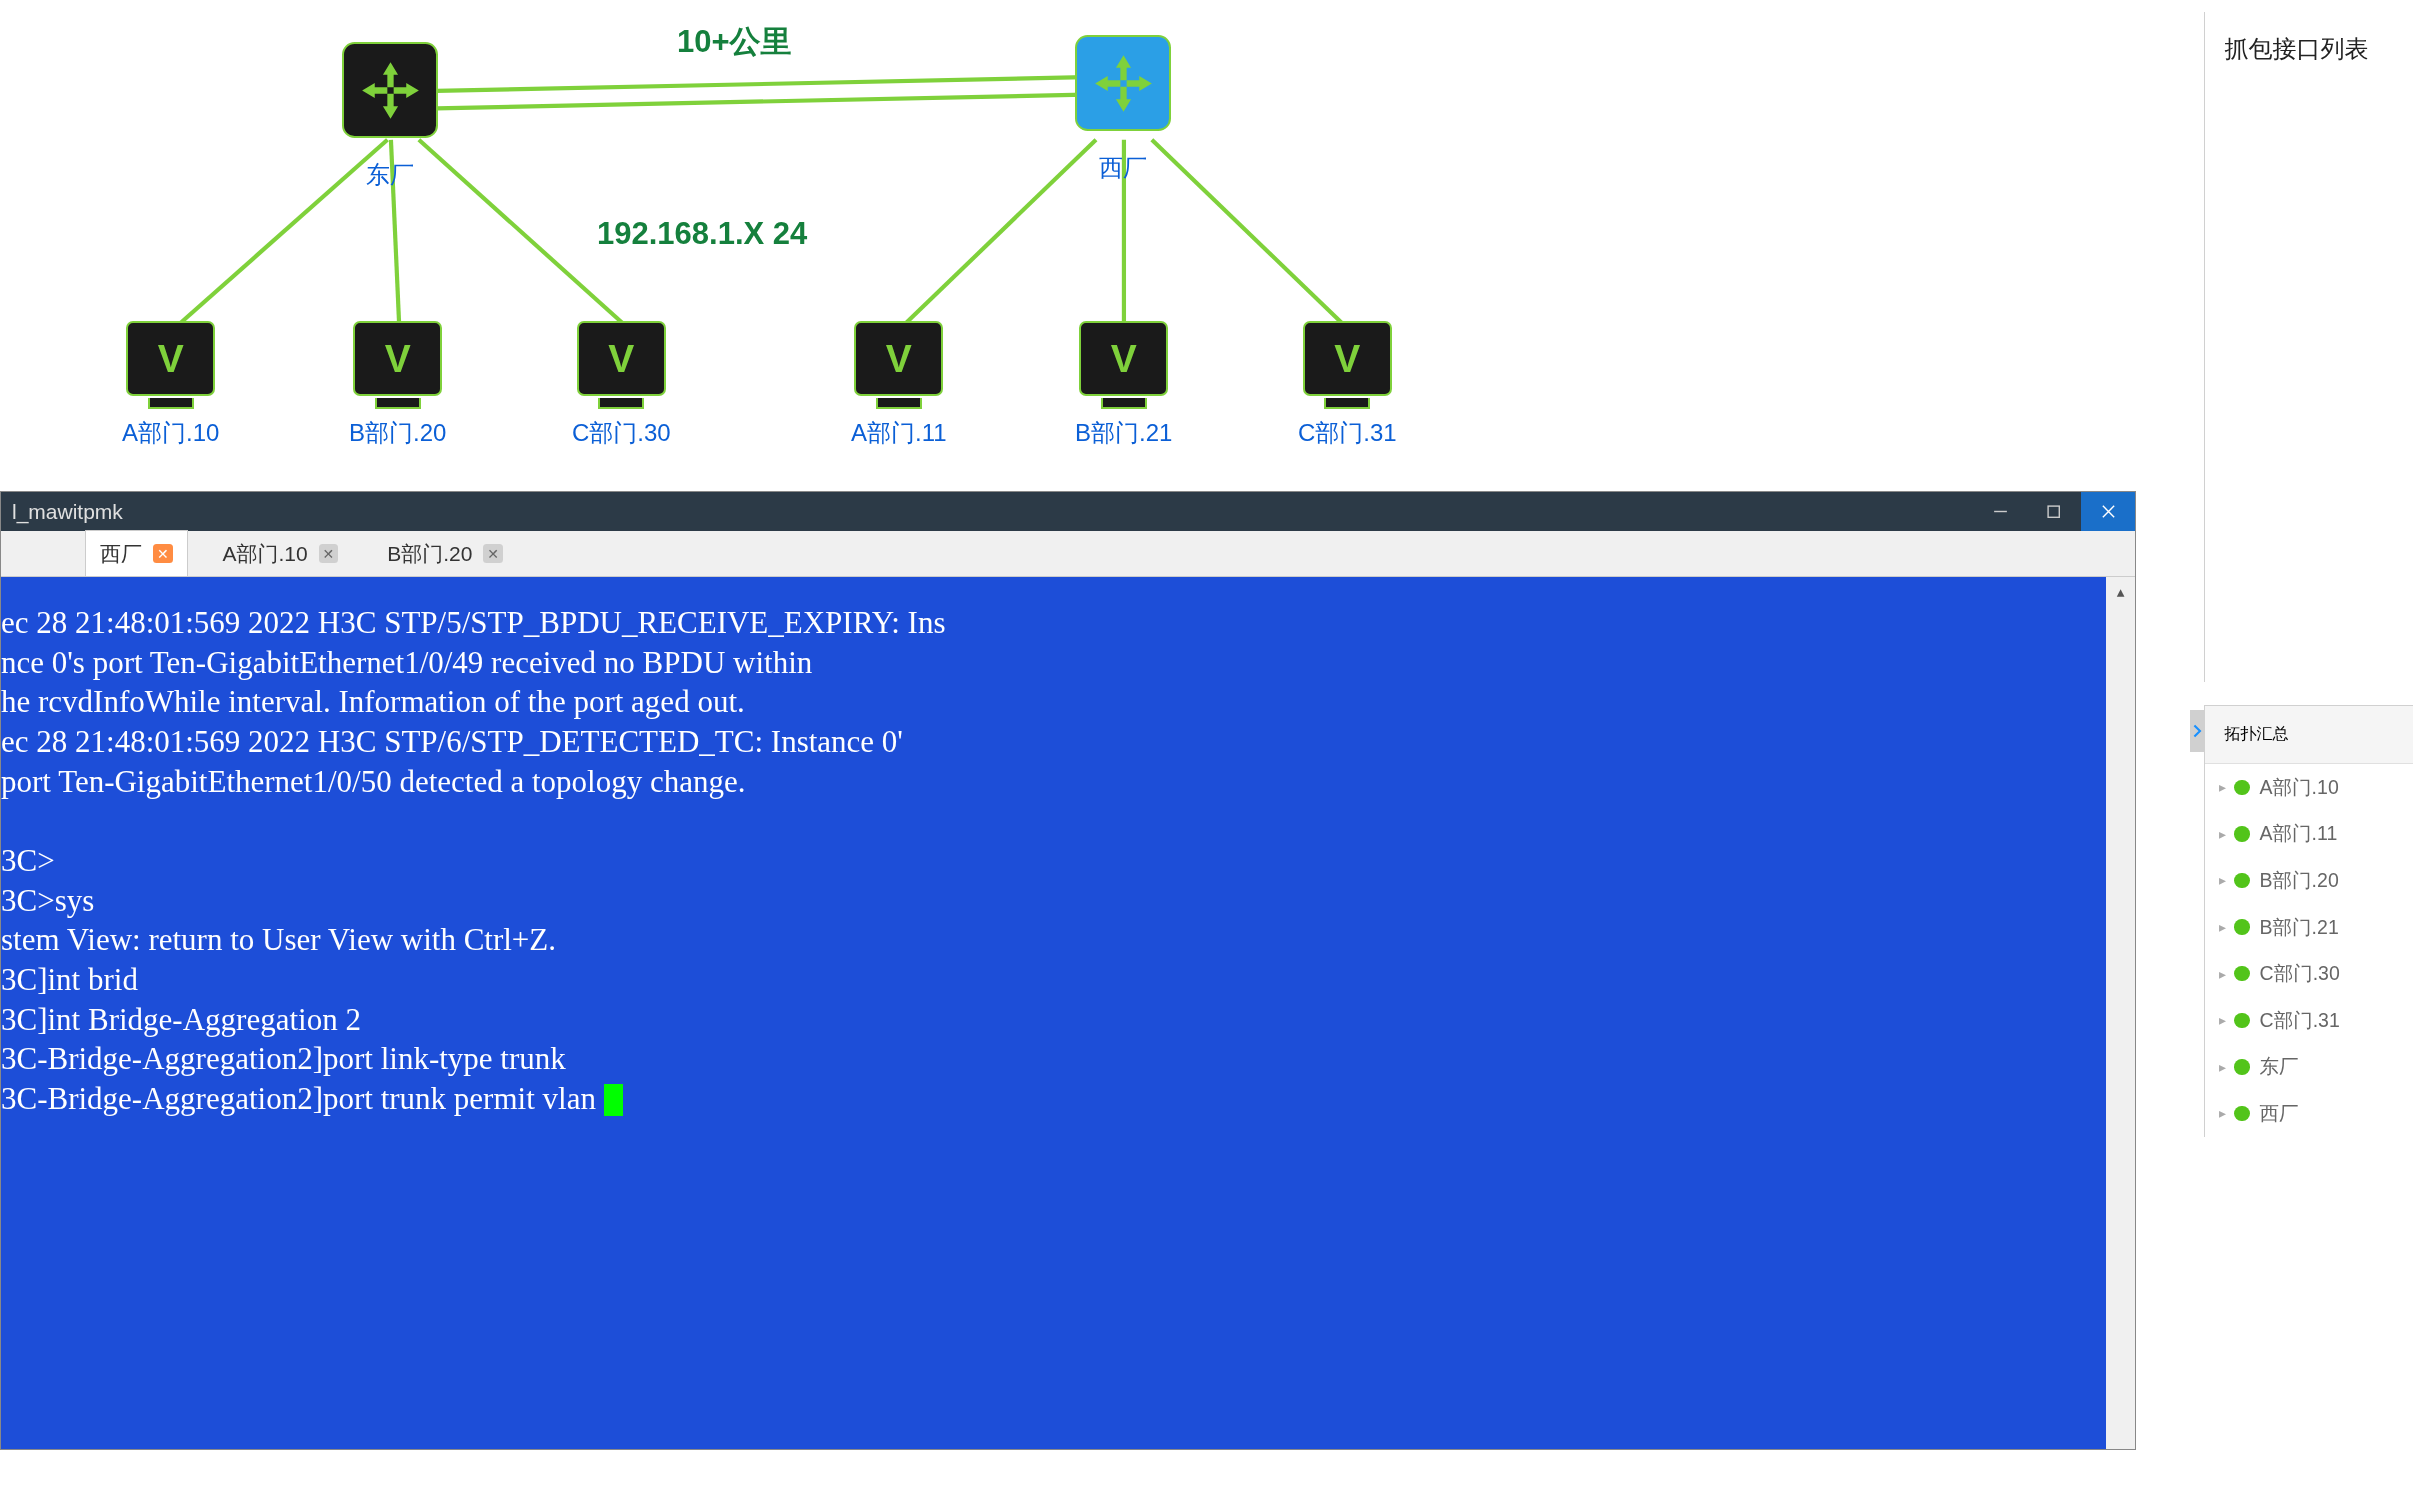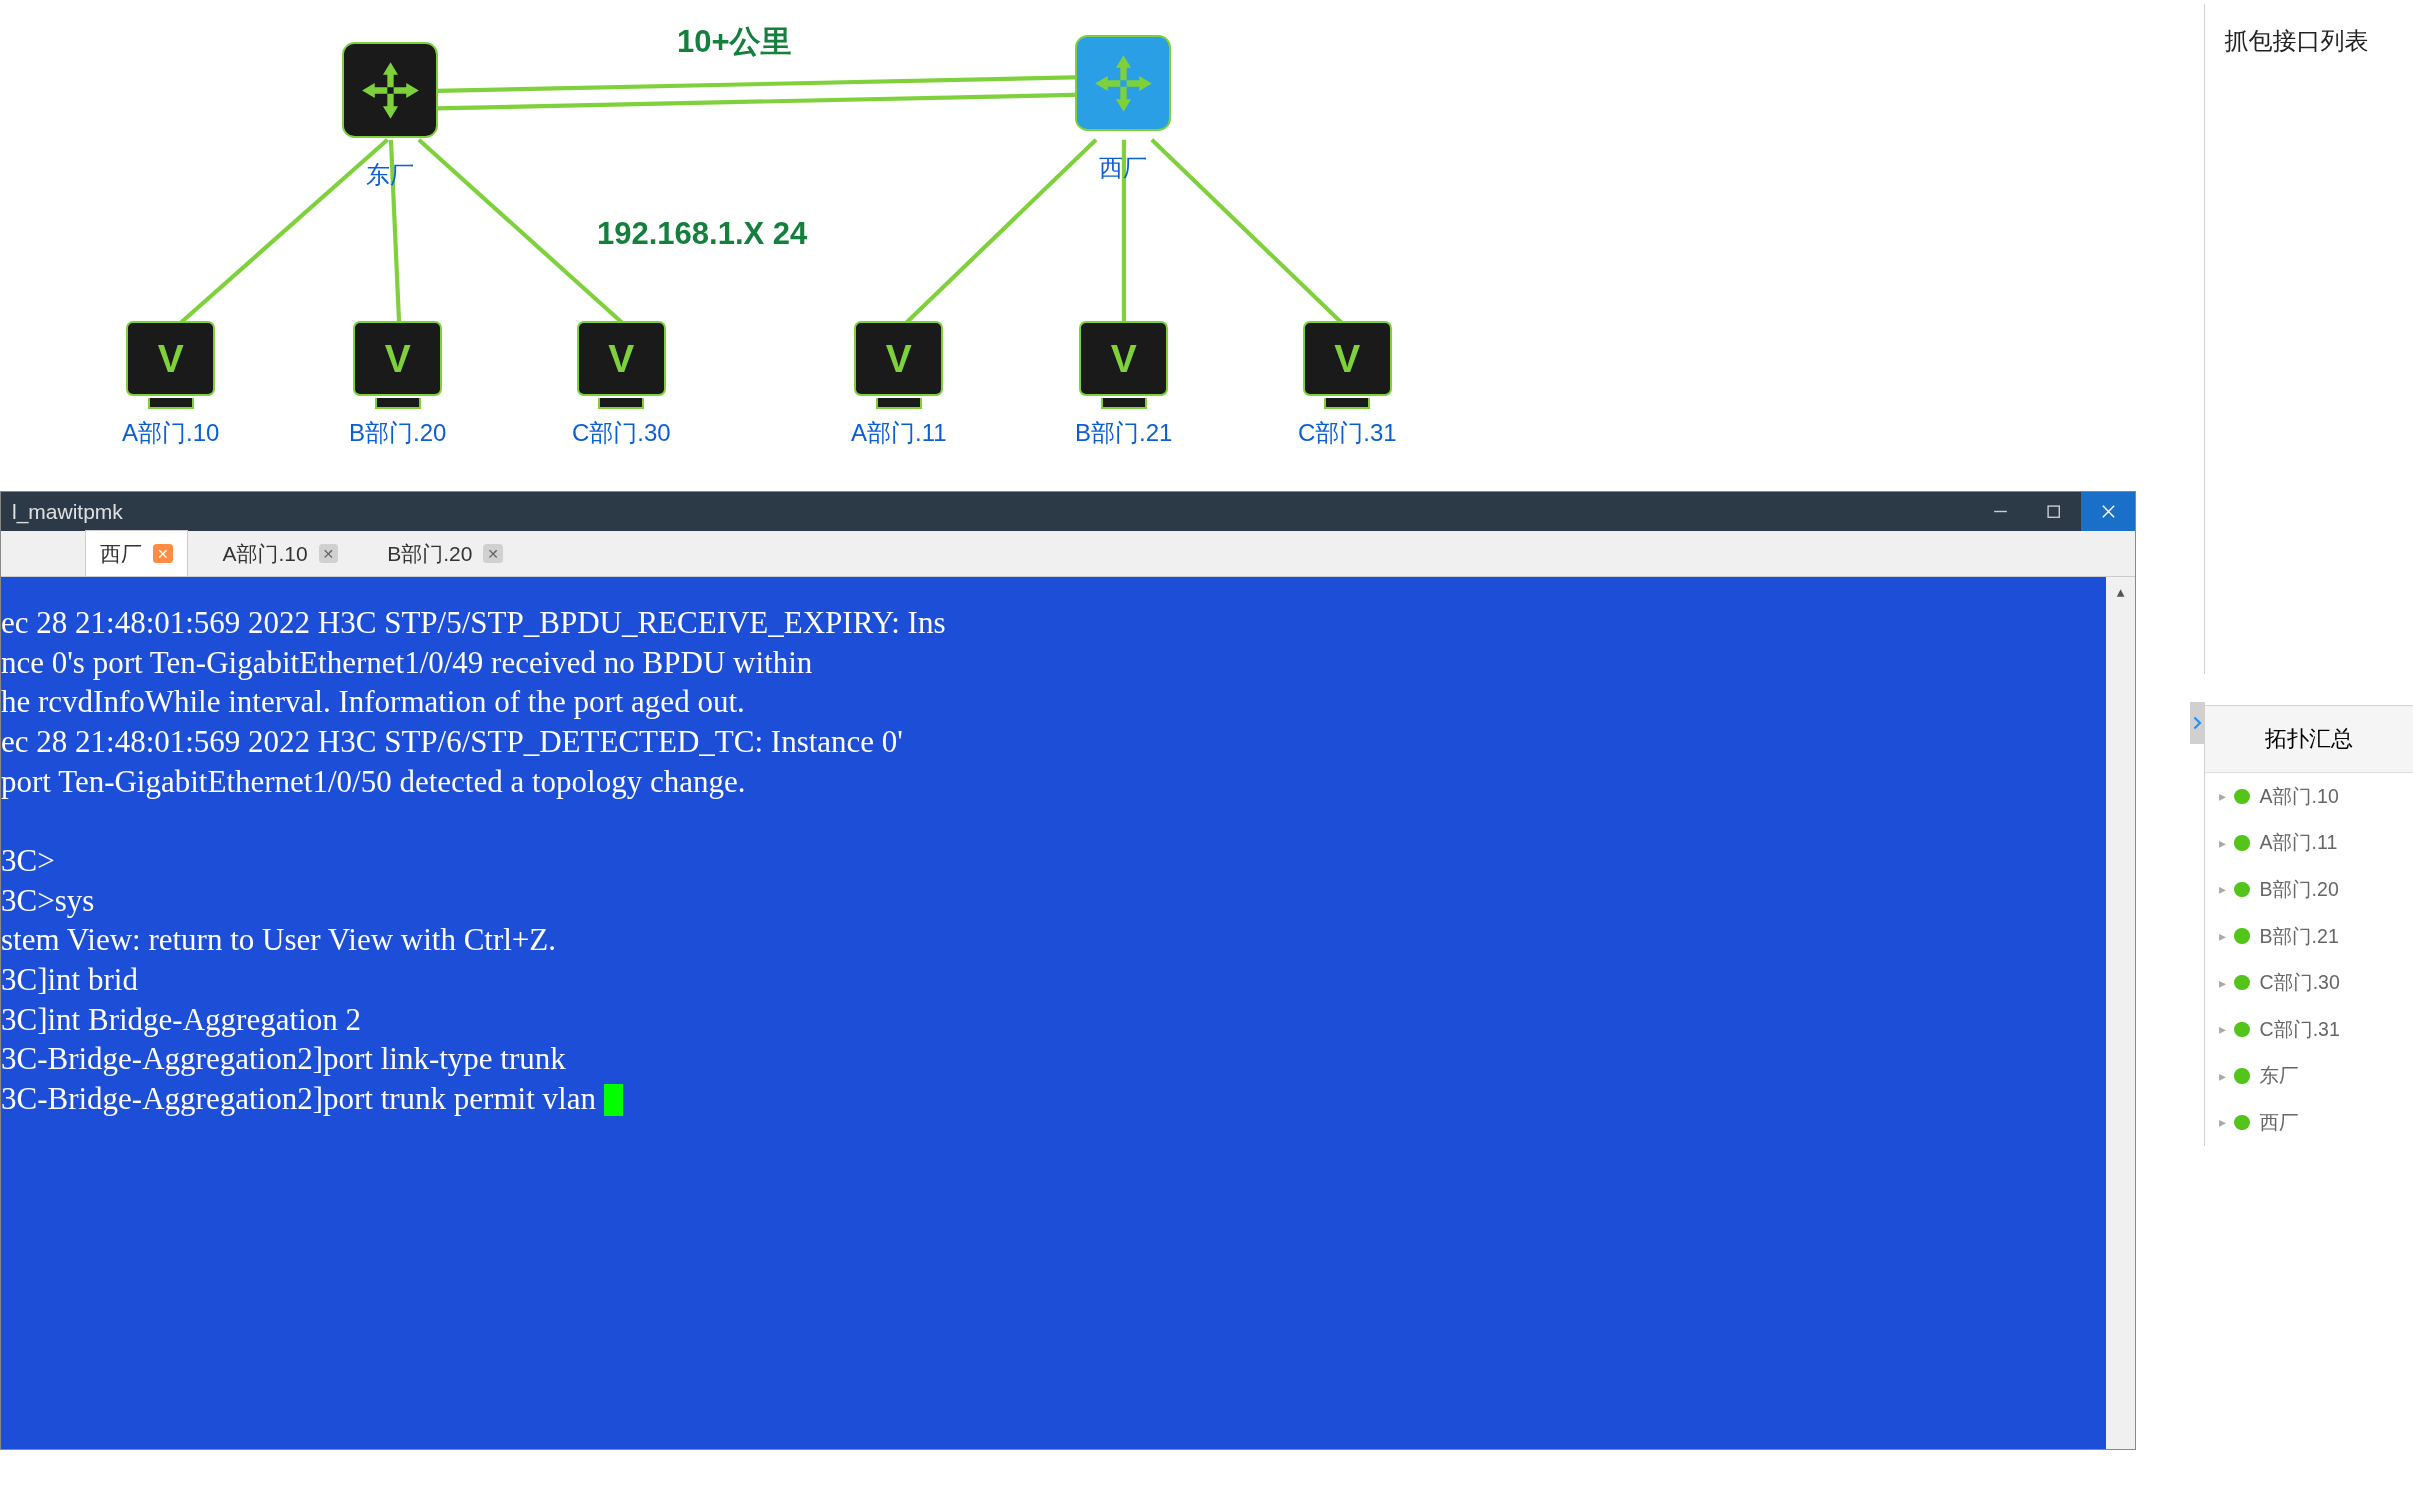--- a/index.html
+++ b/index.html
@@ -88,21 +88,21 @@
       margin-top: 15.4px;
     }
     .topo-annotation {
       position: absolute;
       font-size: 31px;
       font-weight: bold;
       color: #15803d;
     }
     .right-panel {
       position: absolute;
-      top: 4px; right: 0;
+      top: 12px; right: 0;
       width: 209px;
       height: 670px;
       background: #fff;
       border-left: 1.4px solid #d0d0d0;
     }
     .right-panel-title {
       font-size: 24px;
       padding: 21px 19.5px 7px;
       color: #222;
     }
@@ -126,25 +126,24 @@
     .topo-summary {
       position: absolute;
       right: 0;
       top: 705px;
       width: 209px;
       background: #fff;
       border-left: 1.4px solid #d0d0d0;
       border-top: 1.4px solid #d0d0d0;
     }
     .topo-summary-title {
-      font-size: 22px;
+      font-size: 16px;
       padding: 18px 19.5px;
       background: #f5f5f5;
       border-bottom: 1.4px solid #e0e0e0;
-      text-align: center;
     }
     .topo-summary-item {
       display: flex;
       align-items: center;
       padding: 9.8px 14px;
       font-size: 19.5px;
       color: #666;
     }
     .topo-chevron {
       color: #aaa;

